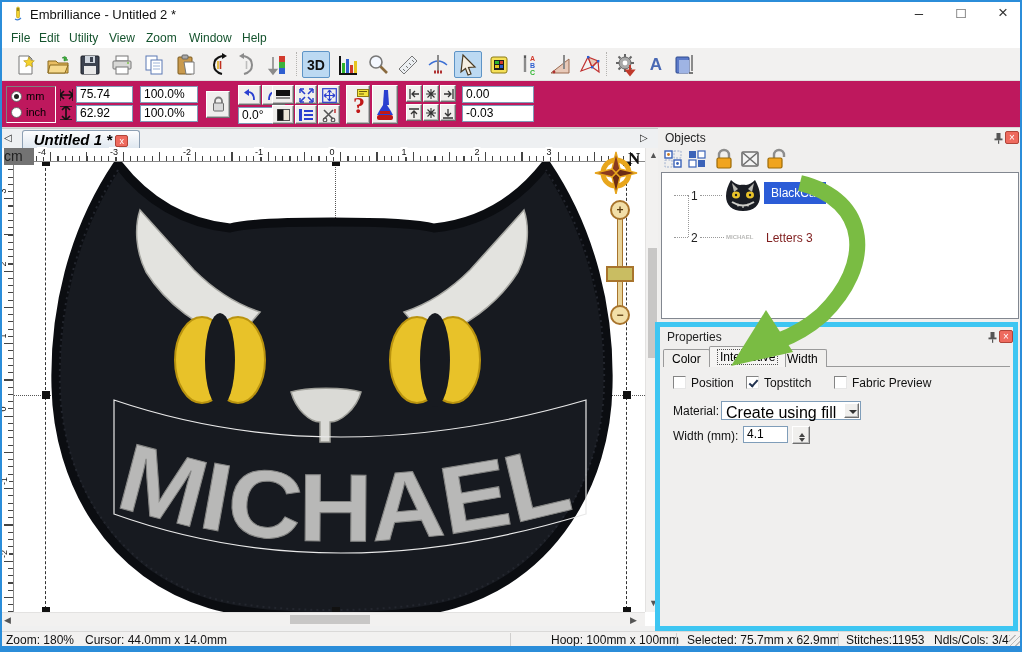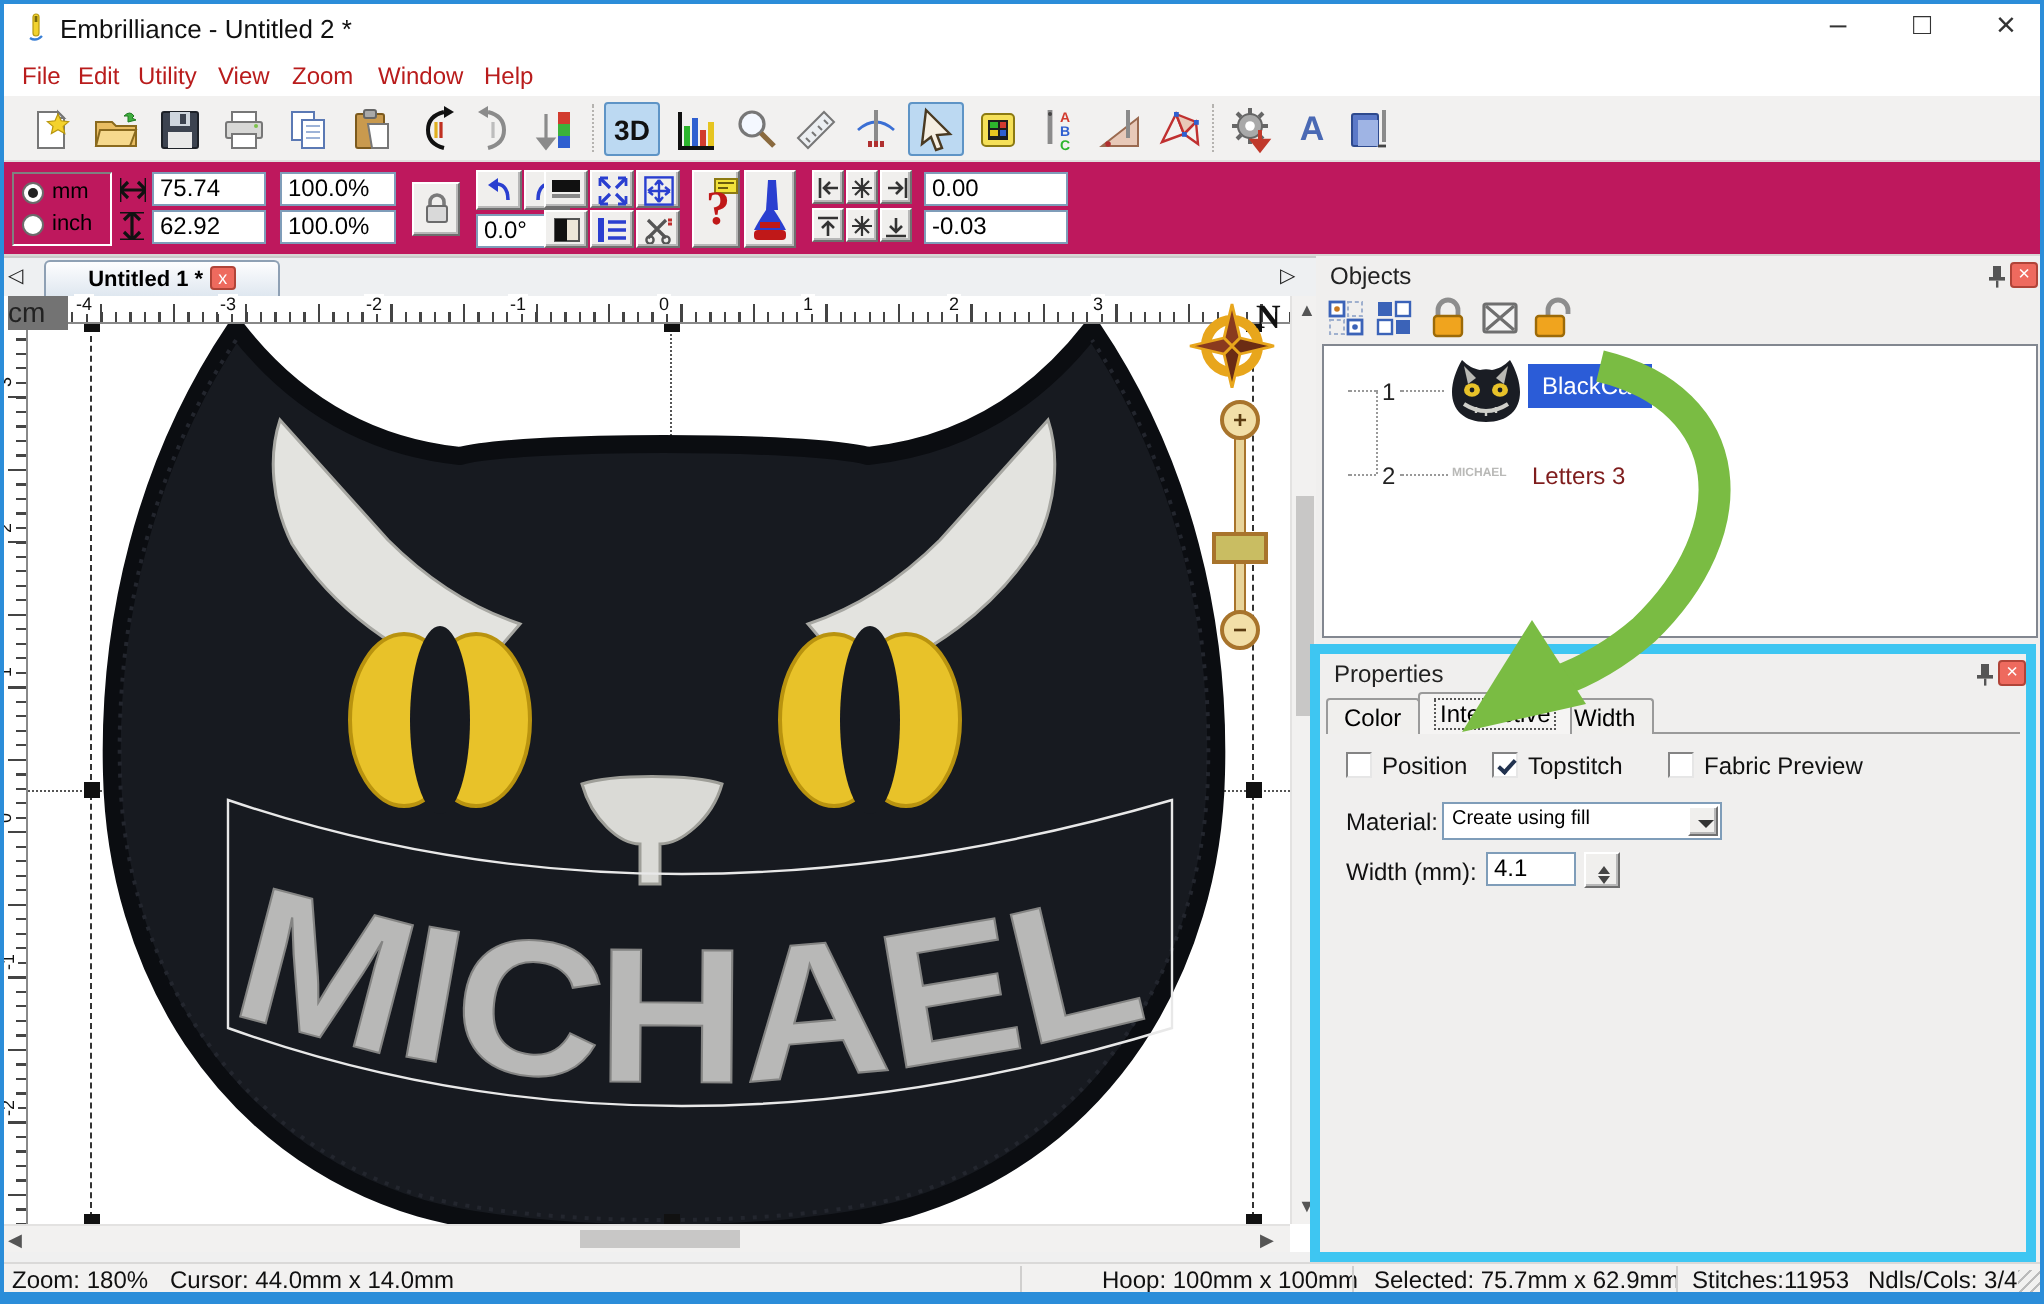--- a/index.html
+++ b/index.html
@@ -11,21 +11,21 @@
   
   .win-frame { position:absolute; inset:0; border:2px solid #2b8dd9; border-bottom-width:6px; pointer-events:none; z-index:99; }
 
   
   .titlebar { left:0; top:0; width:1022px; height:28px; background:#fff; }
   .titlebar .app-title { position:absolute; left:30px; top:7px; font-size:13px; color:#111; }
   .caption-btn { position:absolute; top:0; width:42px; height:28px; text-align:center; line-height:26px; font-size:15px; color:#333; }
 
   
   .menubar { left:0; top:28px; width:1022px; height:20px; background:#fff; }
-  .menu-item { position:absolute; top:2px; height:17px; padding:1px 5px; color:#b91c1c; }
+  .menu-item { position:absolute; top:2px; height:17px; padding:1px 5px; color:#14532d; }
 
   
   .toolbar1 { left:0; top:48px; width:1022px; height:33px; background:#f2f1f0; border-bottom:1px solid #e0dfde; }
   .tb-btn { position:absolute; top:3px; width:28px; height:27px; display:flex; align-items:center; justify-content:center; }
   .tb-btn.active { background:#bcd9f2; border:1px solid #5e94c6; border-radius:2px; }
   .tb-sep { position:absolute; top:4px; width:1px; height:24px; border-left:1px dotted #b5b3b0; }
   .threed-label { font-weight:bold; font-size:14px; color:#111; }
   .letterA { font-weight:bold; font-size:17px; color:#4a69b4; }
 
   .toolbar2 { left:0; top:81px; width:1022px; height:47px; background:#be185d; border-bottom:1px solid #d8d6d4; }
@@ -33,21 +33,21 @@
   .field { background:#fff; border:1px solid #7f9db9; font-size:12px; padding:0 3px; line-height:15px; height:17px; }
   .units-box { position:absolute; left:6px; top:5px; width:50px; height:37px; border:1px solid; border-color:#808080 #ffffff #ffffff #808080; }
   .radio { position:absolute; width:11px; height:11px; border-radius:50%; border:1px solid #6b6b6b; background:#fff; }
   .radio .dot { position:absolute; left:2px; top:2px; width:5px; height:5px; border-radius:50%; background:#222; display:none; }
   .radio.checked .dot { display:block; }
   .r-label { position:absolute; font-size:11px; }
 
   
   .tabbar { left:0; top:128px; width:658px; height:20px; background:#eef0f2; border-top:1px solid #c9c9c9; }
   .doc-tab { position:absolute; left:22px; top:1px; width:118px; height:19px; background:linear-gradient(#fdfdfe,#dde6ef); border:1px solid #8ea0b4; border-bottom:none; border-radius:3px 3px 0 0; text-align:center; }
-  .doc-tab .tab-label { font-weight:bold; font-size:11px; line-height:18px; }
+  .doc-tab .tab-label { font-weight:bold; font-size:15px; line-height:18px;font-style:italic; }
   .mini-close { display:inline-block; width:13px; height:12px; background:#ee6a5e; border:1px solid #b04438; border-radius:2px; color:#fff; font-size:9px; line-height:10px; text-align:center; vertical-align:1px; }
   .tab-scroll { position:absolute; top:3px; font-size:10px; color:#222; }
 
   .canvas { left:0; top:148px; width:658px; height:478px; background:#fff; }
   .ruler-corner { position:absolute; left:4px; top:0; width:30px; height:17px; background:#737373; font-size:14px; color:#222; z-index:5; }
   .ruler-top { position:absolute; left:14px; top:0; width:631px; height:14px; background:#fff; border-bottom:1px solid #888; }
   .ruler-top::before { content:""; position:absolute; left:0; bottom:0; width:100%; height:5px; background:repeating-linear-gradient(to right,#444 0 1px,transparent 1px 7.25px); }
   .ruler-top::after { content:""; position:absolute; left:0; bottom:0; width:100%; height:9px; background:repeating-linear-gradient(to right,#444 0 1px,transparent 1px 36.25px); }
   .ruler-left { position:absolute; left:0; top:14px; width:14px; height:450px; background:#fff; border-right:1px solid #888; }
   .ruler-left::before { content:""; position:absolute; right:0; top:0; height:100%; width:5px; background:repeating-linear-gradient(to bottom,#444 0 1px,transparent 1px 7.25px); }
@@ -80,21 +80,21 @@
 
   .props-frame { left:655px; top:322px; width:363px; height:309px; border:5px solid #3ec6f2; background:#f0efee; }
   .props-tabs { position:absolute; left:3px; top:19px; width:347px; height:21px; border-bottom:1px solid #9a9a9a; }
   .ptab { position:absolute; top:3px; height:18px; padding:2px 8px; background:#f0efed; border:1px solid #9a9a9a; border-bottom:none; border-radius:2px 2px 0 0; font-size:12px; }
   .ptab.active { top:0px; height:21px; background:#f5f4f3; font-size:12px; padding-top:3px; z-index:3; }
   .ptab.active .ptab-inner { outline:1px dotted #555; padding:0 2px; }
   .checkbox { position:absolute; width:13px; height:13px; background:#fff; border:1px solid; border-color:#848484 #e6e6e6 #e6e6e6 #848484; }
   .checkbox.checked::after { content:""; position:absolute; left:2px; top:3px; width:7px; height:3px; border-left:2px solid #21324f; border-bottom:2px solid #21324f; transform:rotate(-48deg); }
   .cb-label { position:absolute; font-size:12px; color:#111; }
   .dropdown { position:absolute; height:19px; background:#fff; border:1px solid #7f9db9; }
-  .dd-text { position:absolute; left:4px; top:2px; font-size:10px; }
+  .dd-text { position:absolute; left:4px; top:2px; font-size:16px; }
   .dd-btn { position:absolute; right:1px; top:1px; width:15px; height:15px; }
   .dd-btn::after { content:""; position:absolute; left:4px; top:6px; border:4px solid transparent; border-top:4px solid #333; }
   .spin-btn { position:absolute; width:18px; height:18px; }
   .spin-btn::before { content:""; position:absolute; left:6px; top:3px; border:3px solid transparent; border-bottom:4px solid #444; }
   .spin-btn::after { content:""; position:absolute; left:6px; top:11px; border:3px solid transparent; border-top:4px solid #444; }
 
   
   .statusbar { left:0; top:631px; width:1022px; height:15px; background:#f2f1f0; border-top:1px solid #dad9d8; font-size:12px; }
   .sb-item { position:absolute; top:1px; white-space:nowrap; color:#111; }
   .sb-sep { position:absolute; top:1px; height:13px; border-left:1px solid #d0cfce; }

